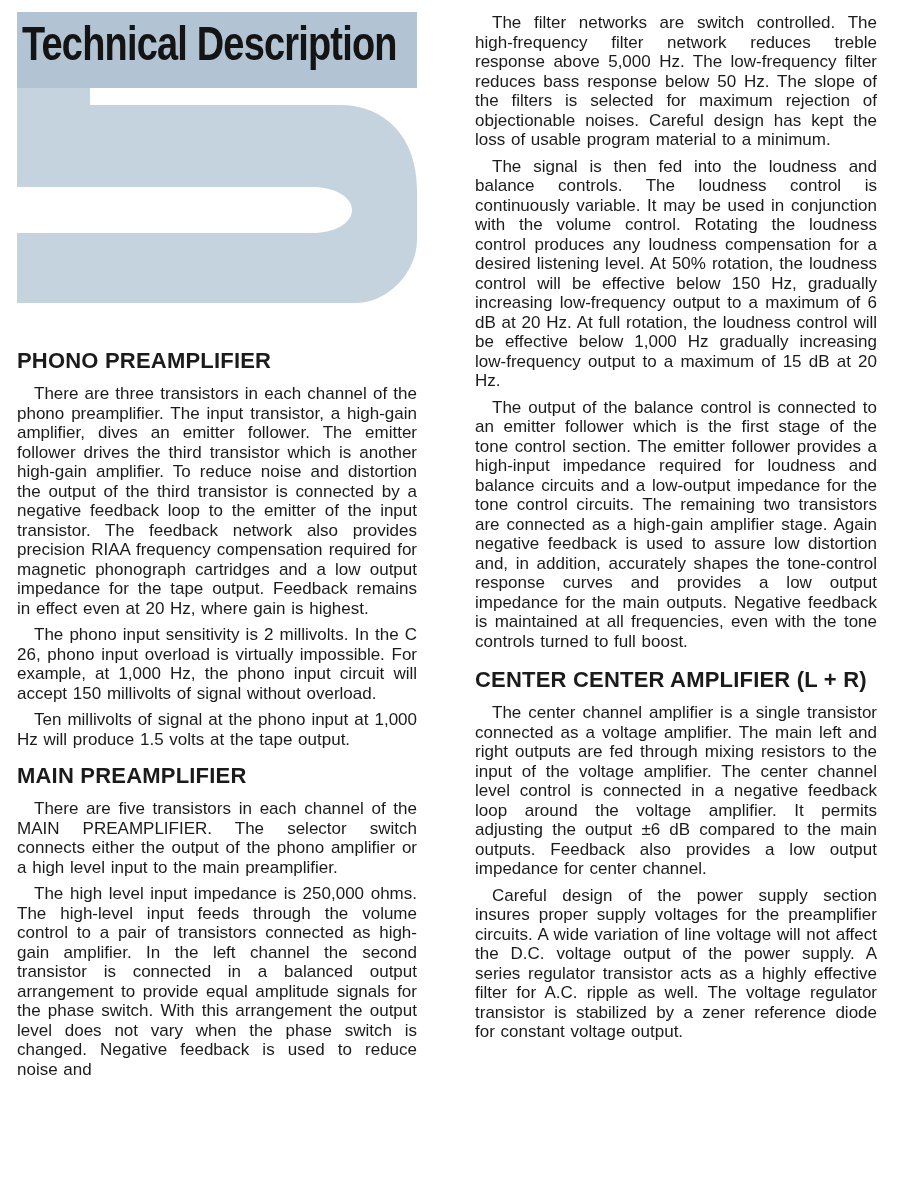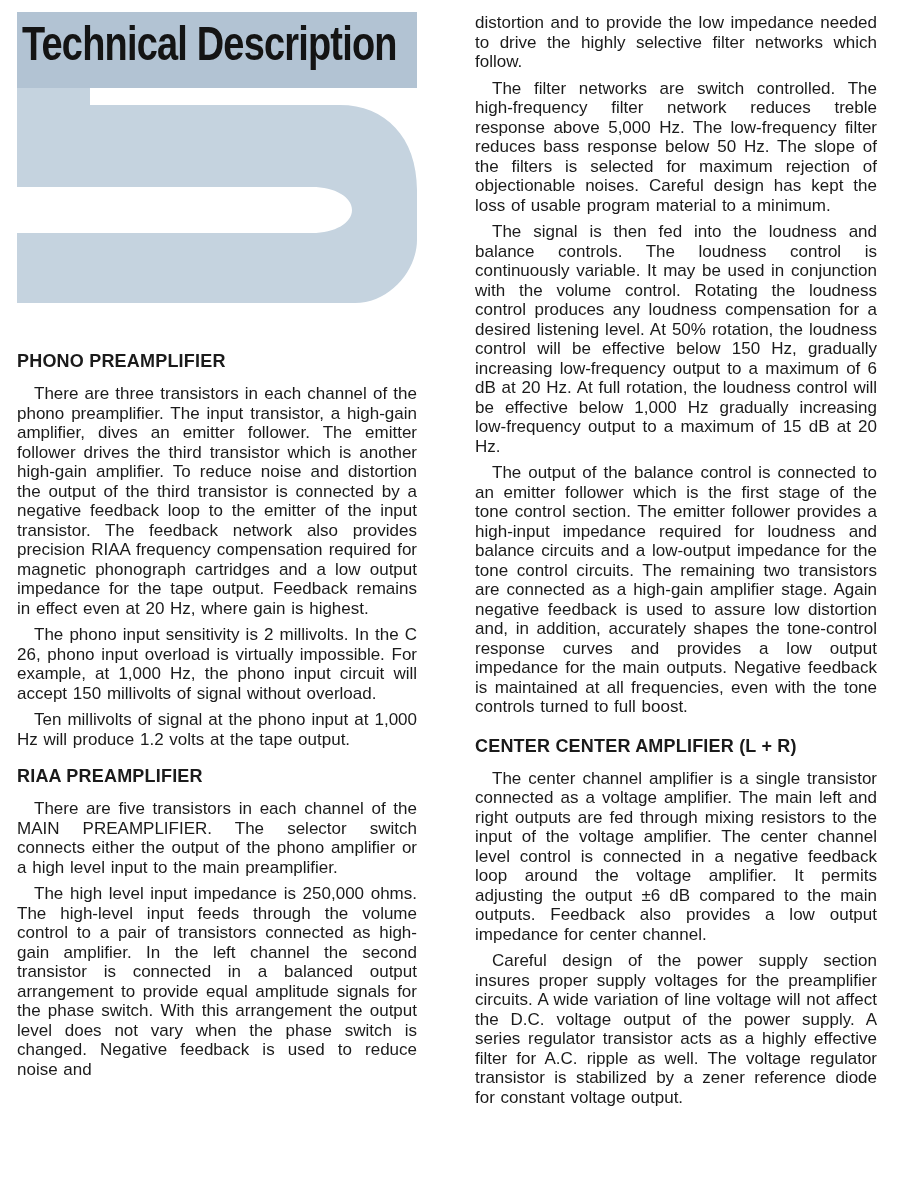--- a/index.html
+++ b/index.html
@@ -58,21 +58,21 @@
     margin: 0 0 7px 0;
     font-size: 17px;
     line-height: 19.5px;
     text-align: justify;
     text-indent: 17px;
     word-spacing: 1px;
   }
   .col p.continuation { text-indent: 0; }
   .col h2 {
     margin: 17px 0 13px 0;
-    font-size: 18px;
+    font-size: 22px;
     line-height: 20px;
     font-weight: bold;
     letter-spacing: 0.2px;
   }
   .col-right h2 { margin-top: 19px; }
 </style>
 </head>
 <body>
 
 <div class="banner" style="background-color: rgb(178, 195, 211);">
@@ -95,28 +95,27 @@
            L 0,99
            Z"></path>
 </svg>
 
 <div class="columns">
 
   <div class="col col-left">
     <h2>PHONO PREAMPLIFIER</h2>
     <p>There are three transistors in each channel of the phono preamplifier. The input transistor, a high-gain amplifier, dives an emitter follower. The emitter follower drives the third transistor which is another high-gain amplifier. To reduce noise and distortion the output of the third transistor is connected by a negative feedback loop to the emitter of the input transistor. The feedback network also provides precision RIAA frequency compensation required for magnetic phonograph cartridges and a low output impedance for the tape output. Feedback remains in effect even at 20 Hz, where gain is highest.</p>
     <p>The phono input sensitivity is 2 millivolts. In the C 26, phono input overload is virtually impossible. For example, at 1,000 Hz, the phono input circuit will accept 150 millivolts of signal without overload.</p>
-    <p>Ten millivolts of signal at the phono input at 1,000 Hz will produce 1.2 volts at the tape output.</p>
-    <h2>RIAA PREAMPLIFIER</h2>
+    <p>Ten millivolts of signal at the phono input at 1,000 Hz will produce 1.5 volts at the tape output.</p>
+    <h2>MAIN PREAMPLIFIER</h2>
     <p>There are five transistors in each channel of the MAIN PREAMPLIFIER. The selector switch connects either the output of the phono amplifier or a high level input to the main preamplifier.</p>
     <p>The high level input impedance is 250,000 ohms. The high-level input feeds through the volume control to a pair of transistors connected as high-gain amplifier. In the left channel the second transistor is connected in a balanced output arrangement to provide equal amplitude signals for the phase switch. With this arrangement the output level does not vary when the phase switch is changed. Negative feedback is used to reduce noise and</p>
   </div>
 
   <div class="col col-right">
-    <p class="continuation">distortion and to provide the low impedance needed to drive the highly selective filter networks which follow.</p>
     <p>The filter networks are switch controlled. The high-frequency filter network reduces treble response above 5,000 Hz. The low-frequency filter reduces bass response below 50 Hz. The slope of the filters is selected for maximum rejection of objectionable noises. Careful design has kept the loss of usable program material to a minimum.</p>
     <p>The signal is then fed into the loudness and balance controls. The loudness control is continuously variable. It may be used in conjunction with the volume control. Rotating the loudness control produces any loudness compensation for a desired listening level. At 50% rotation, the loudness control will be effective below 150 Hz, gradually increasing low-frequency output to a maximum of 6 dB at 20 Hz. At full rotation, the loudness control will be effective below 1,000 Hz gradually increasing low-frequency output to a maximum of 15 dB at 20 Hz.</p>
     <p>The output of the balance control is connected to an emitter follower which is the first stage of the tone control section. The emitter follower provides a high-input impedance required for loudness and balance circuits and a low-output impedance for the tone control circuits. The remaining two transistors are connected as a high-gain amplifier stage. Again negative feedback is used to assure low distortion and, in addition, accurately shapes the tone-control response curves and provides a low output impedance for the main outputs. Negative feedback is maintained at all frequencies, even with the tone controls turned to full boost.</p>
     <h2>CENTER CENTER AMPLIFIER (L + R)</h2>
     <p>The center channel amplifier is a single transistor connected as a voltage amplifier. The main left and right outputs are fed through mixing resistors to the input of the voltage amplifier. The center channel level control is connected in a negative feedback loop around the voltage amplifier. It permits adjusting the output ±6 dB compared to the main outputs. Feedback also provides a low output impedance for center channel.</p>
     <p>Careful design of the power supply section insures proper supply voltages for the preamplifier circuits. A wide variation of line voltage will not affect the D.C. voltage output of the power supply. A series regulator transistor acts as a highly effective filter for A.C. ripple as well. The voltage regulator transistor is stabilized by a zener reference diode for constant voltage output.</p>
   </div>
 
 </div>
 

